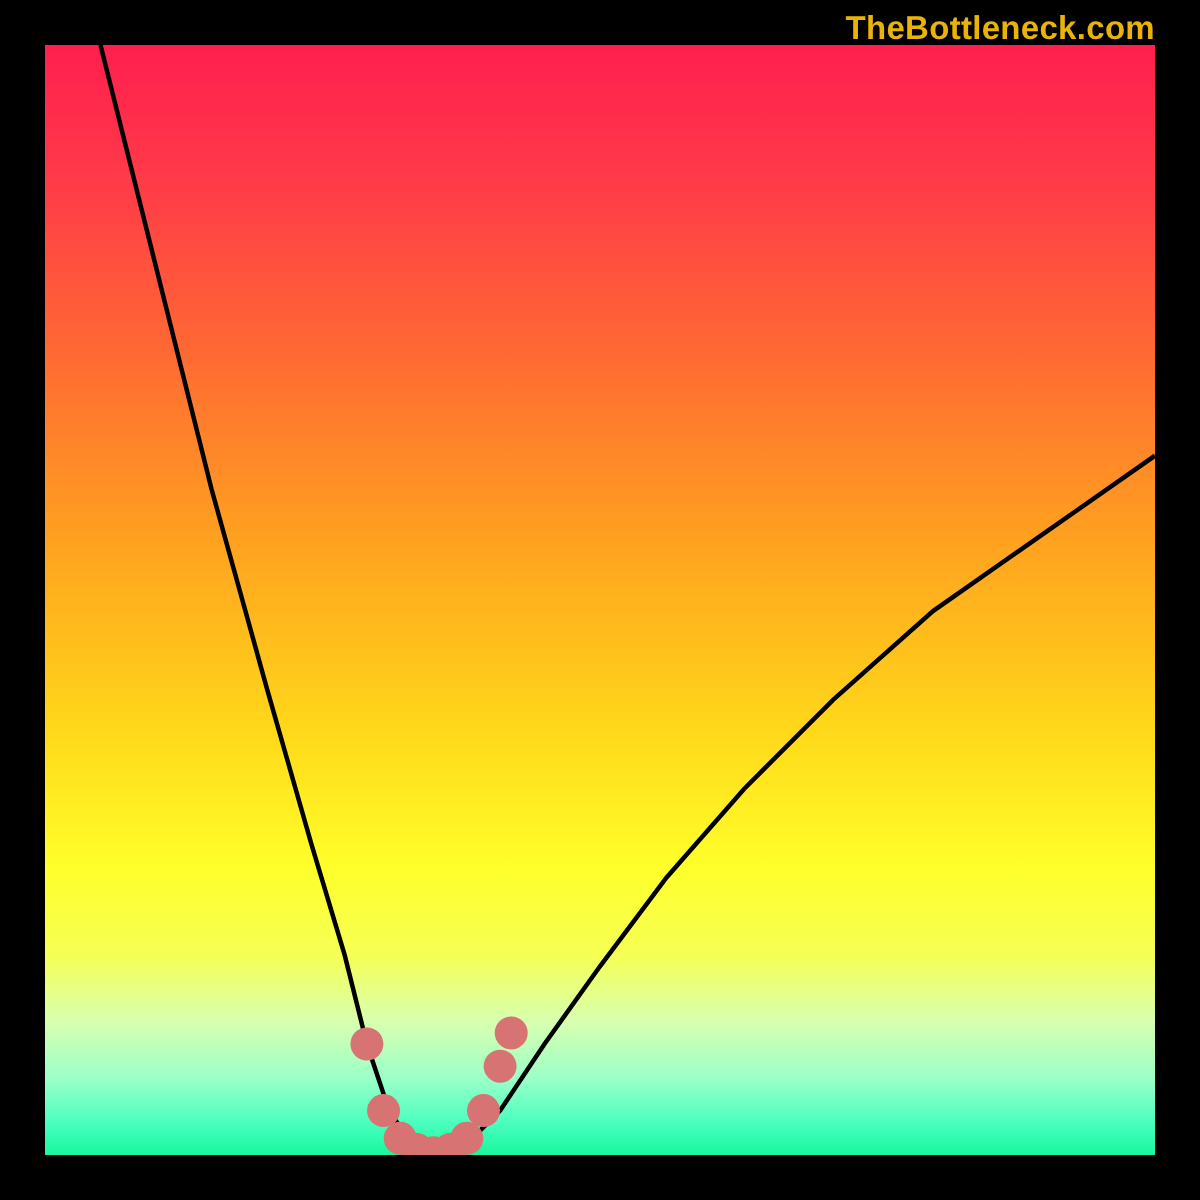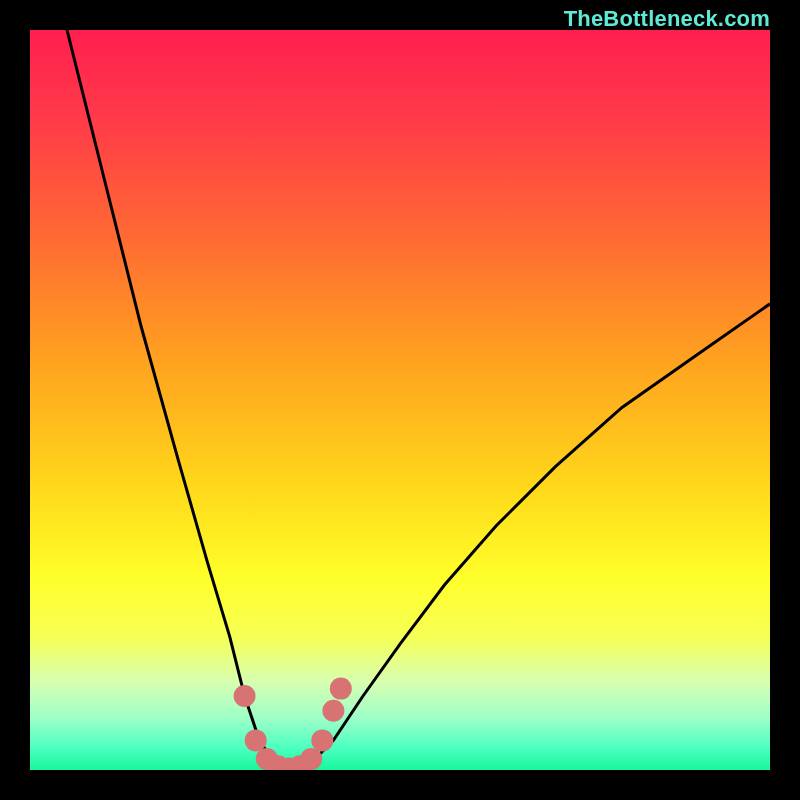--- a/index.html
+++ b/index.html
@@ -22,21 +22,21 @@
   .gradient {
     position: absolute;
     inset: 0;
   }
   .watermark {
     position: absolute;
     top: 6px;
     right: 30px;
     font-size: 22px;
     font-weight: 600;
-    color: #5eead4;
+    color: #eab308;
     letter-spacing: 0.2px;
   }
   svg.curve {
     position: absolute;
     left: 0;
     top: 0;
     width: 740px;
     height: 740px;
   }
 </style>

